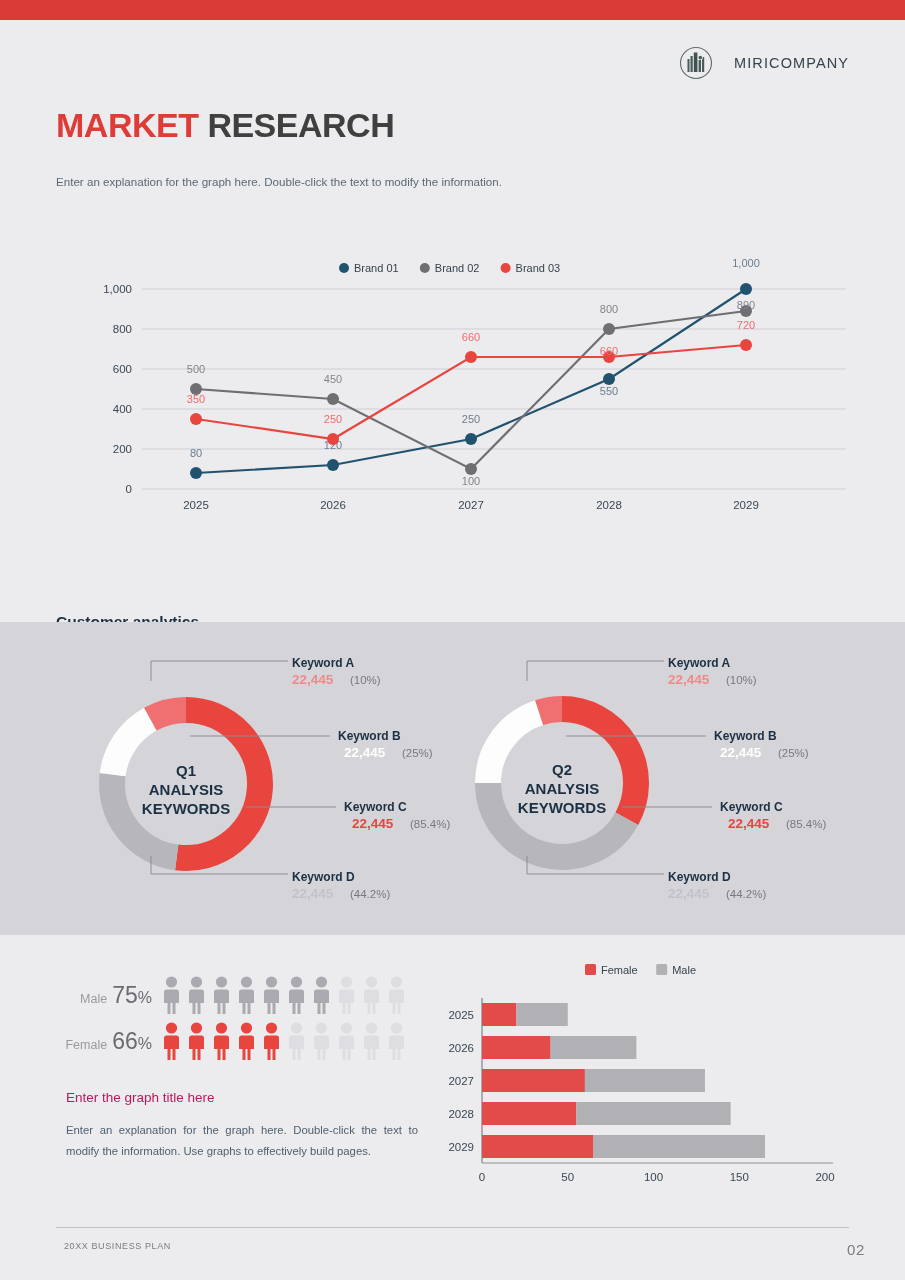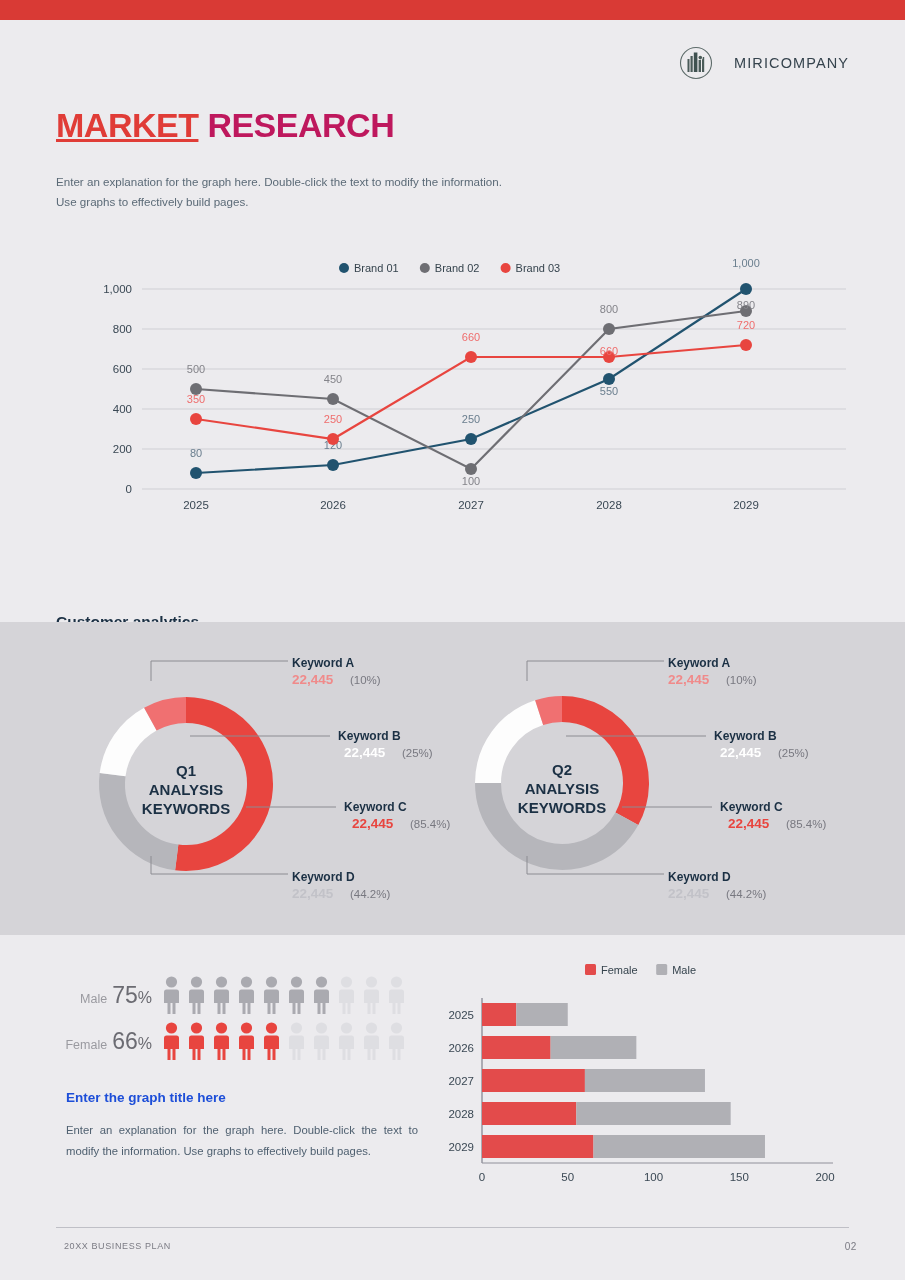--- a/index.html
+++ b/index.html
@@ -21,22 +21,22 @@
     display: flex; align-items: center; gap: 21px;
   }
   .logo-mark { width: 34px; height: 34px; display: block; }
   .logo-text {
     font-size: 14.5px; letter-spacing: 1.1px; color: #35434d; font-weight: 400;
   }
   .page-title {
     position: absolute; top: 106px; left: 56px;
     font-size: 34px; font-weight: bold; letter-spacing: -0.5px;
   }
-  .page-title .red { color: #e03c37; text-decoration: underline; }
-  .page-title .dark { color: #be185d; }
+  .page-title .red { color: #e03c37; }
+  .page-title .dark { color: #404040; }
 
   .sec-head-row { position: absolute; top: 172px; left: 56px; width: 800px; display: flex; }
   .sec-title {
     font-size: 15.5px; font-weight: bold; color: #1b3044; width: 162px; flex: none;
   }
   .sec-desc { font-size: 11.6px; line-height: 1.72; color: #5b6a77; }
 
   
   .line-chart { position: absolute; top: 258px; left: 56px; width: 800px; height: 256px; }
 
@@ -58,40 +58,40 @@
     width: 100px; text-align: right; padding-right: 8px;
     display: flex; align-items: baseline; justify-content: flex-end; gap: 5px;
   }
   .picto-label .nm { font-size: 12.5px; color: #9a9aa0; }
   .picto-label .pct { font-size: 23px; color: #6b6b72; font-weight: 400; }
   .picto-label .pct .sym { font-size: 16px; }
   .picto-figs { display: flex; gap: 2px; }
 
   .bottom-title {
     position: absolute; top: 1090px; left: 66px;
-    font-size: 13.5px; font-weight: bold; color: #1d4ed8;
+    font-size: 13.5px; font-weight: normal; color: #be185d;
   }
   .bottom-desc {
     position: absolute; top: 1120px; left: 66px; width: 352px;
     font-size: 11.3px; line-height: 1.85; color: #4f6070; text-align: justify;
   }
   .bar-chart { position: absolute; top: 958px; left: 440px; width: 410px; height: 240px; }
 
   
   .footer-rule {
     position: absolute; left: 56px; top: 1227px; width: 793px; height: 1px;
     background: #bfbfc6;
   }
   .footer-left {
     position: absolute; left: 64px; top: 1241px;
     font-size: 9px; letter-spacing: 0.6px; color: #7b7b84;
   }
   .footer-right {
-    position: absolute; right: 48px; top: 1241px;
-    font-size: 10px; letter-spacing: 0.6px; color: #7b7b84;
+    position: absolute; right: 40px; top: 1241px;
+    font-size: 15px; letter-spacing: 0.6px; color: #7b7b84;
   }
   svg text { font-family: "Liberation Sans", sans-serif; }
 </style>
 </head>
 <body>
 
 <div class="top-bar"></div>
 
 <div class="logo-row">
   <svg class="logo-mark" viewBox="0 0 34 34">
@@ -109,21 +109,20 @@
   <span class="logo-text">MIRICOMPANY</span>
 </div>
 
 <div class="page-title">
   <span class="red">MARKET</span><span>&nbsp;</span><span class="dark">RESEARCH</span>
 </div>
 
 <div class="sec-head-row">
   <div class="sec-desc">
     <div>Enter an explanation for the graph here. Double-click the text to modify the information.</div>
-    <div>Use graphs to effectively build pages.</div>
   </div>
 </div>
 
 <div class="line-chart">
   <svg id="line-svg" width="800" height="256" viewBox="0 0 800 256">
       <g>
         <circle cx="288" cy="10" r="5" fill="#21536f"></circle>
         <text x="298" y="14" font-size="11" fill="#35434d">Brand 01</text>
         <circle cx="368.8" cy="10" r="5" fill="#6e6e73"></circle>
         <text x="378.8" y="14" font-size="11" fill="#35434d">Brand 02</text>

